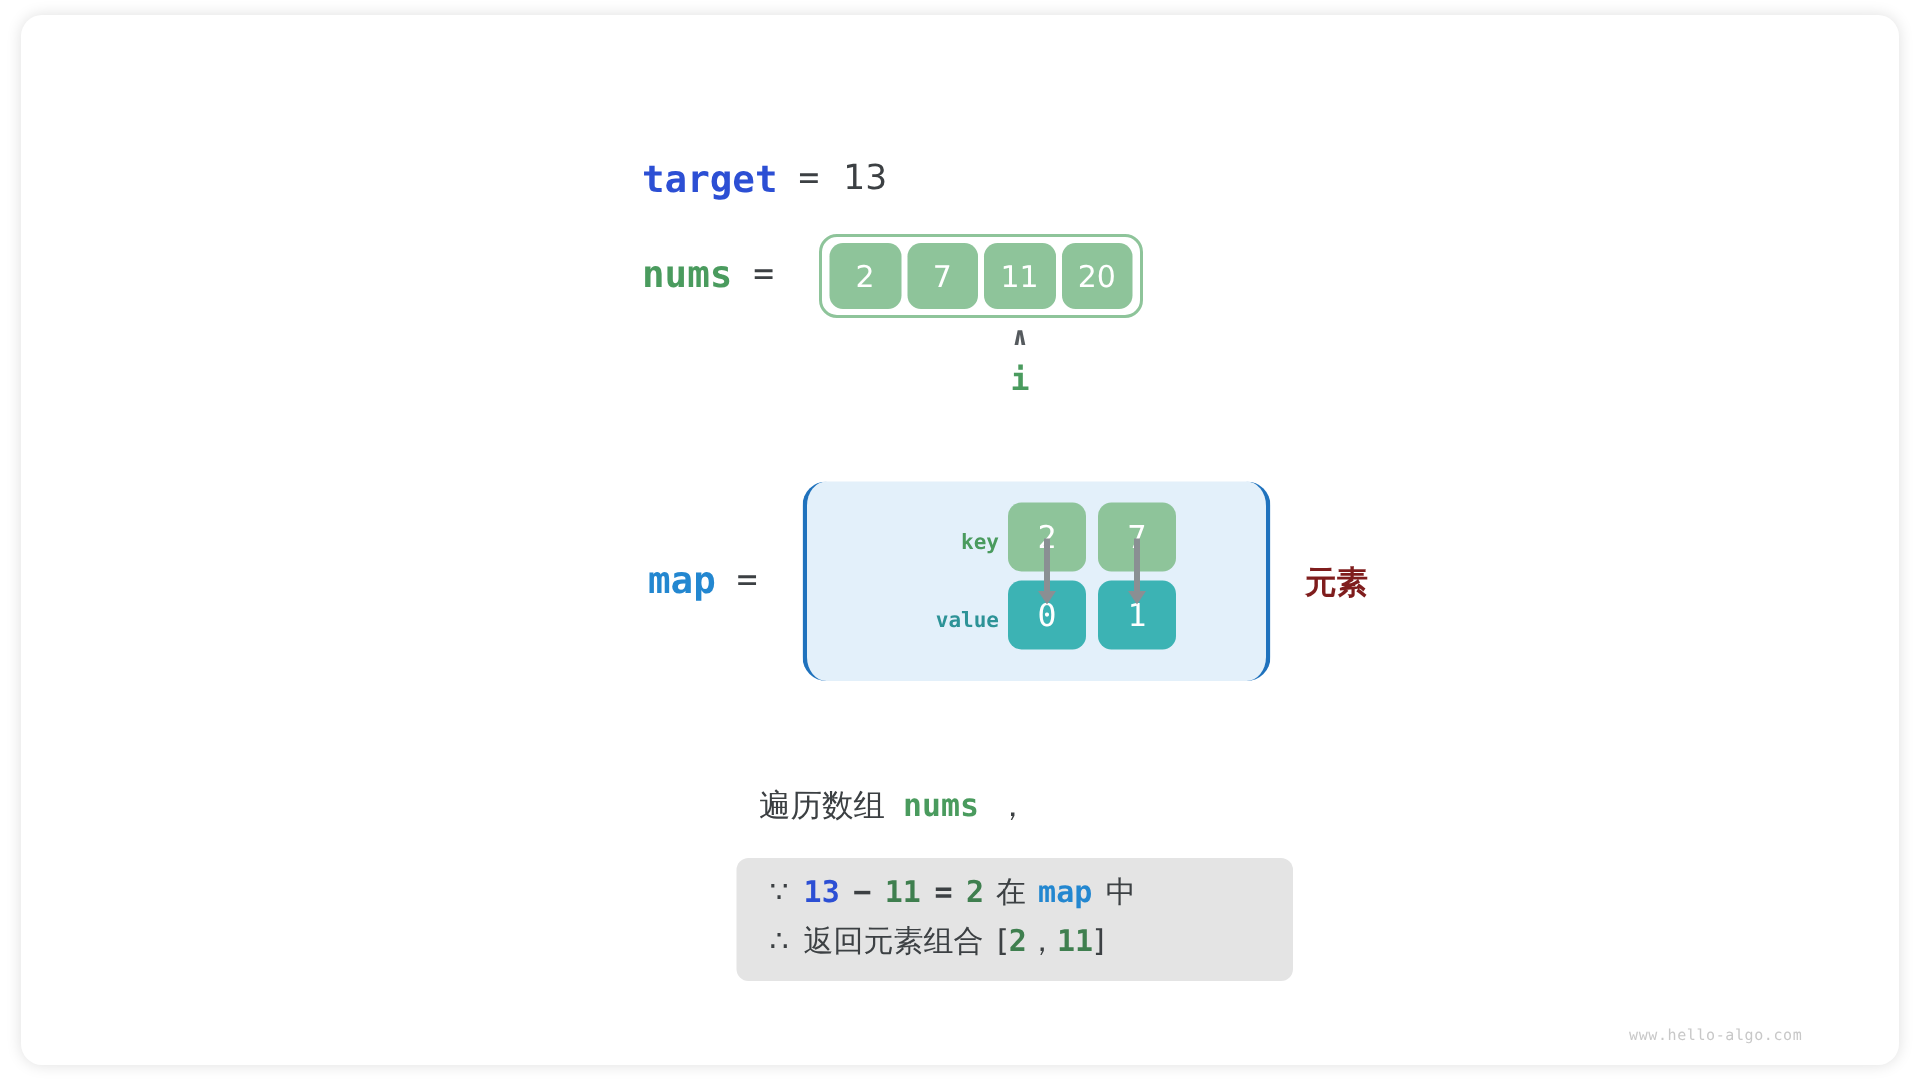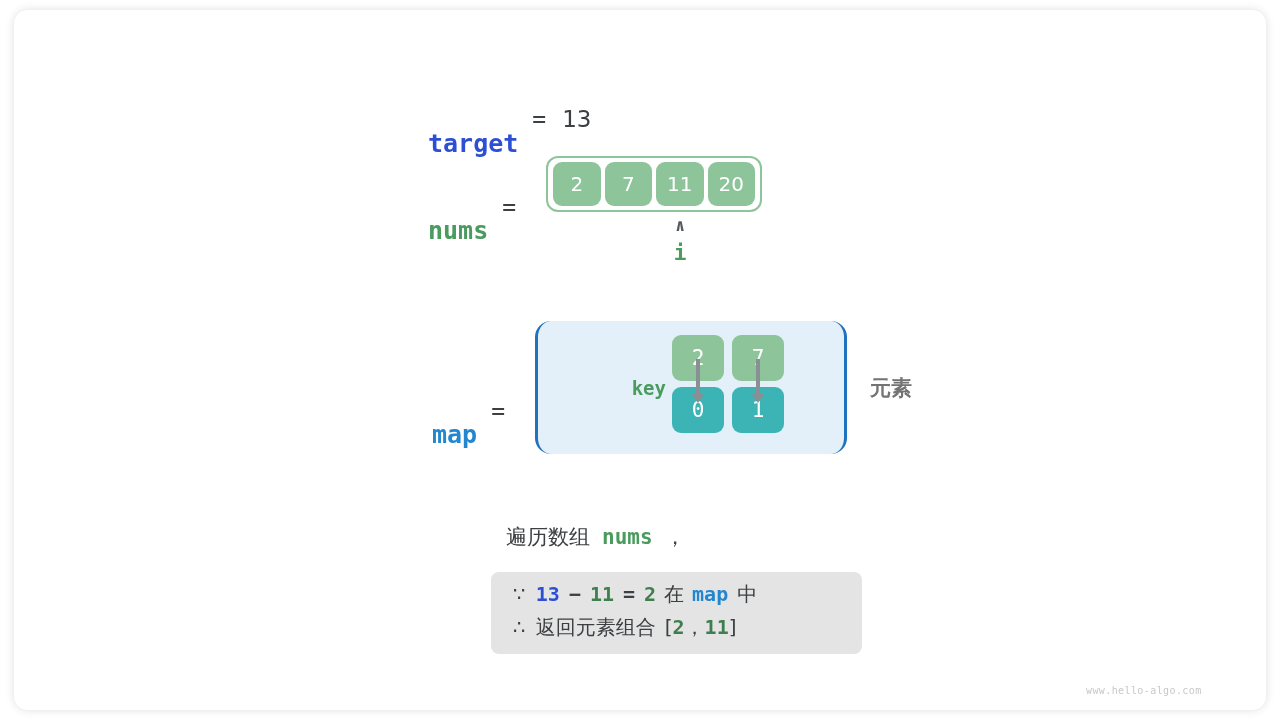--- a/index.html
+++ b/index.html
@@ -22,21 +22,20 @@
     width: 1252px;
     height: 700px;
     background: #ffffff;
     border-radius: 14px;
     box-shadow: 0 0 10px rgba(0,0,0,0.13);
   }
 
   .mono {
     font-family: "DejaVu Sans Mono", monospace;
     font-weight: bold;
-    margin-top: 48px;
   }
 
   
   #target-row {
     position: absolute;
     left: 414px;
     top: 92px;
     height: 34px;
     display: flex;
     align-items: center;
@@ -163,21 +162,21 @@
     top: 0;
     width: 90px;
     height: 133px;
     display: flex;
     flex-direction: column;
     justify-content: center;
   }
   #map-labels div {
     font-family: "DejaVu Sans Mono", monospace;
     font-weight: bold;
-    font-size: 19px;
+    font-size: 14px;
     text-align: right;
     height: 52px;
     line-height: 52px;
   }
   #label-key   { color: #4a9b5e; }
   #label-value { color: #2d9397; }
 
   #map-cells {
     position: absolute;
     left: 134px;
@@ -232,21 +231,21 @@
     flex-direction: column;
     justify-content: center;
   }
   #map-legend div {
     font-family: "DejaVu Sans", sans-serif;
     font-weight: bold;
     font-size: 21px;
     height: 52px;
     line-height: 52px;
   }
-  #legend-element { color: #737373; }
+  #legend-element { color: #7f1d1d; }
   #legend-index   { color: #2d9397; }
 
   
   #caption {
     position: absolute;
     left: 492px;
     top: 513px;
     font-size: 21px;
     color: #3c4043;
     white-space: pre;
@@ -334,20 +333,21 @@
   </div>
 
   <div id="map-row">
     <span class="mono var-blue-mid" id="map-name">map</span>
     <span id="map-eq">=</span>
   </div>
 
   <div id="map-box">
     <div id="map-labels">
       <div id="label-key">key</div>
+      <div id="label-value">value</div>
     </div>
 
     <div id="map-cells">
       <div class="map-col">
         <div class="map-cell key">2</div>
         <div class="map-cell value">0</div>
         <div class="map-arrow"></div>
       </div>
       <div class="map-col">
         <div class="map-cell key">7</div>

